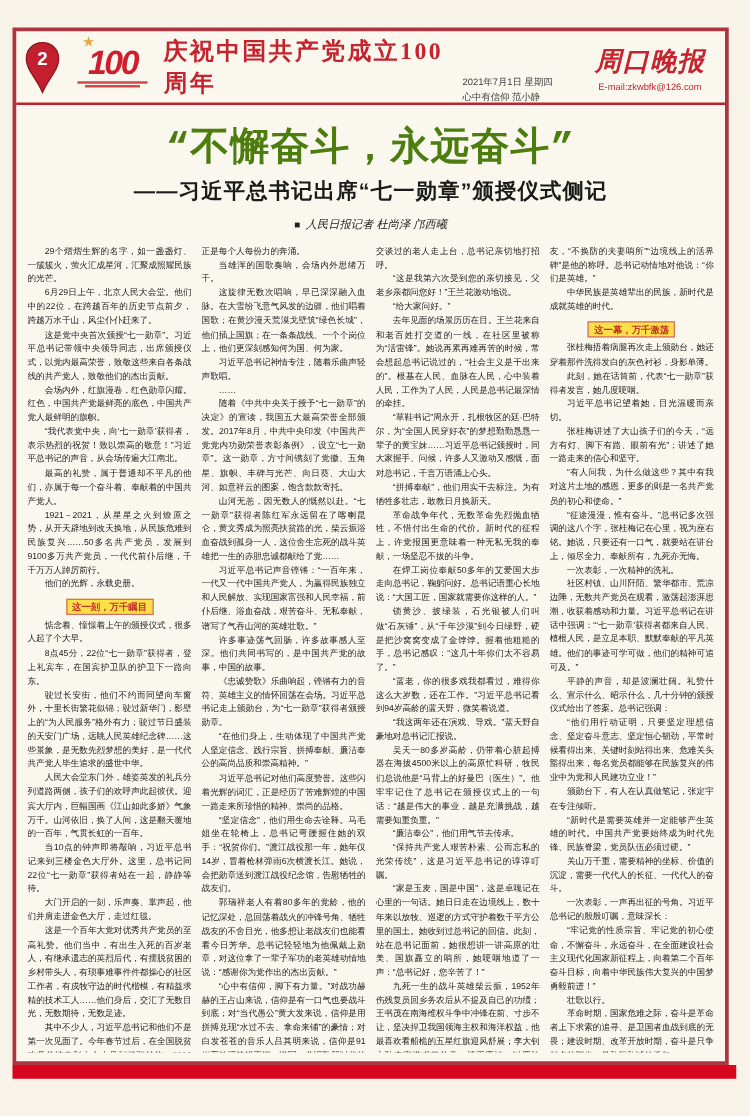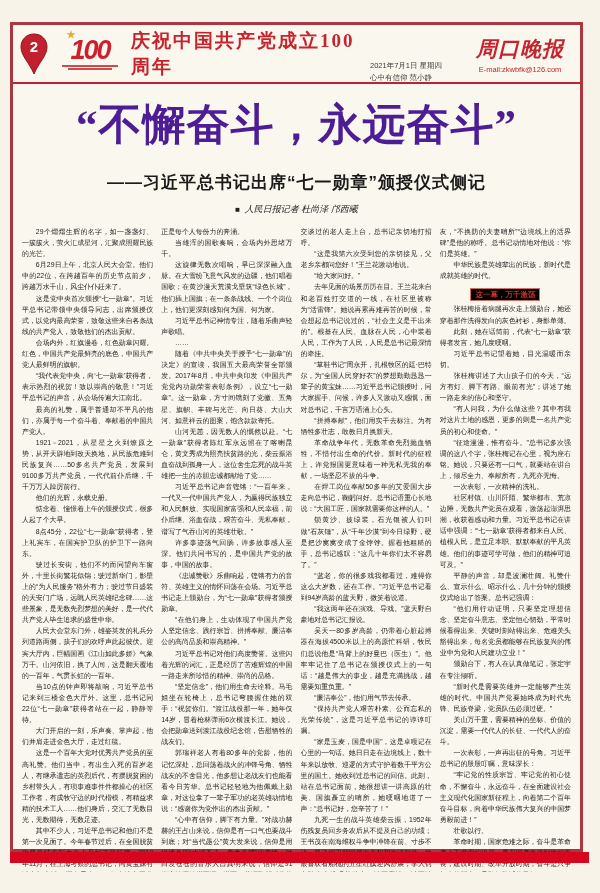--- a/index.html
+++ b/index.html
@@ -13,31 +13,31 @@
   .logo-num{color:#cf1f2f;font-weight:900;font-size:27px;font-style:italic;letter-spacing:-2px;position:relative;display:inline-block;}
   .logo-star{position:absolute;left:-4px;top:-7px;font-size:10px;color:#e3a93c;font-style:normal;}
   .logo-bars div{height:2px;background:#cf4a4a;margin:1px auto;}
   .banner{flex:1;text-align:left;color:#c5242e;font-size:19px;font-weight:bold;letter-spacing:2px;font-family:"Liberation Serif",serif;}
   .dateblock{width:92px;flex:0 0 auto;font-size:7.5px;color:#3a3a3a;line-height:12px;margin-top:36px;}
   .mastblock{width:104px;flex:0 0 auto;text-align:center;}
   .masthead{color:#c5242e;font-size:21px;font-weight:900;font-style:italic;letter-spacing:1px;font-family:"Liberation Serif",serif;}
   .email{color:#c5242e;font-size:7.5px;margin-top:2px;}
   
   .headline{text-align:center;padding:12px 6px 2px;}
-  .title{font-size:43px;font-weight:900;color:#4c1d95;letter-spacing:1px;font-family:Liberation Serif, serif;}
-  .subtitle{font-size:17px;font-weight:700;color:#1a1a1a;margin-top:17px;letter-spacing:1px;}
+  .title{font-size:31px;font-weight:900;color:#4d7c0f;letter-spacing:1px;font-family:Liberation Mono, monospace;}
+  .subtitle{font-size:17px;font-weight:700;color:#1a1a1a;margin-top:3px;letter-spacing:1px;}
   .byline{font-size:9px;color:#222;margin-top:9px;font-style:italic;}
   .byline .sq{font-size:8px;margin-right:2px;}
   
   .cols{display:flex;gap:8px;padding:8px 9px 0;height:646px;overflow:hidden;}
   .col{flex:1;overflow:hidden;}
   .p{font-size:6.9px;line-height:11.1px;text-align:justify;text-indent:2em;color:#1c1c1c;}
   .p.cont{text-indent:0;}
   .crosshead{text-align:center;margin:2px 0;}
-  .crosshead span{display:inline-block;border:1px solid #d4705f;color:#c03228;background:#000000;font-size:7.5px;line-height:11px;padding:0 4px;font-weight:bold;}
+  .crosshead span{display:inline-block;border:1px solid #d4705f;color:#c03228;background:#fde047;font-size:7.5px;line-height:11px;padding:0 4px;font-weight:bold;}
 </style>
 </head>
 <body>
 
 <div class="page">
   <div class="frame">
 
     <div class="header">
       <svg class="pin" viewBox="0 0 30 44">
         <path d="M15 2 C7 2 2 8 2 15 C2 24 10 30 15 42 C20 30 28 24 28 15 C28 8 23 2 15 2 Z" fill="#c2202e" stroke="#8e1420" stroke-width="1"></path>
@@ -76,20 +76,21 @@
     <div class="cols">
       <div class="col">
           <div class="p">29个熠熠生辉的名字，如一盏盏灯、一簇簇火，萤火汇成星河，汇聚成照耀民族的光芒。</div>
           <div class="p">6月29日上午，北京人民大会堂。他们中的22位，在跨越百年的历史节点前夕，跨越万水千山，风尘仆仆赶来了。</div>
           <div class="p">这是党中央首次颁授“七一勋章”。习近平总书记带领中央领导同志，出席颁授仪式，以党内最高荣誉，致敬这些来自各条战线的共产党人，致敬他们的杰出贡献。</div>
           <div class="p">会场内外，红旗漫卷，红色勋章闪耀。红色，中国共产党最鲜亮的底色，中国共产党人最鲜明的旗帜。</div>
           <div class="p">“我代表党中央，向‘七一勋章’获得者，表示热烈的祝贺！致以崇高的敬意！”习近平总书记的声音，从会场传遍大江南北。</div>
           <div class="p">最高的礼赞，属于普通却不平凡的他们，亦属于每一个奋斗着、奉献着的中国共产党人。</div>
           <div class="p">1921－2021，从星星之火到燎原之势，从开天辟地到改天换地，从民族危难到民族复兴……50多名共产党员，发展到9100多万共产党员，一代代前仆后继，千千万万人踔厉前行。</div>
           <div class="p">他们的光辉，永载史册。</div>
+          <div class="crosshead"><span>这一刻，万千瞩目</span></div>
           <div class="p">惦念着、憧憬着上午的颁授仪式，很多人起了个大早。</div>
           <div class="p">8点45分，22位“七一勋章”获得者，登上礼宾车，在国宾护卫队的护卫下一路向东。</div>
           <div class="p">驶过长安街，他们不约而同望向车窗外，十里长街繁花似锦；驶过新华门，影壁上的“为人民服务”格外有力；驶过节日盛装的天安门广场，远眺人民英雄纪念碑……这些景象，是无数先烈梦想的美好，是一代代共产党人毕生追求的盛世中华。</div>
           <div class="p">人民大会堂东门外，雄姿英发的礼兵分列道路两侧，孩子们的欢呼声此起彼伏。迎宾大厅内，巨幅国画《江山如此多娇》气象万千。山河依旧，换了人间，这是翻天覆地的一百年，气贯长虹的一百年。</div>
           <div class="p">当10点的钟声即将敲响，习近平总书记来到三楼金色大厅外。这里，总书记同22位“七一勋章”获得者站在一起，静静等待。</div>
           <div class="p">大门开启的一刻，乐声奏、掌声起，他们并肩走进金色大厅，走过红毯。</div>
           <div class="p">这是一个百年大党对优秀共产党员的至高礼赞。他们当中，有出生入死的百岁老人，有继承遗志的英烈后代，有摆脱贫困的乡村带头人，有琐事难事件件都操心的社区工作者，有戍牧守边的时代楷模，有精益求精的技术工人……他们身后，交汇了无数目光，无数期待，无数足迹。</div>
           <div class="p">其中不少人，习近平总书记和他们不是第一次见面了。今年春节过后，在全国脱贫攻坚总结表彰大会上见到了张桂梅；2019年11月，在上海考察的总书记，同黄宝妹有过亲切交谈；还有早在1991年在地方工作时，习近平同志就曾考察过林丹所在的军门社区。</div>
         </div>
       <div class="col">

